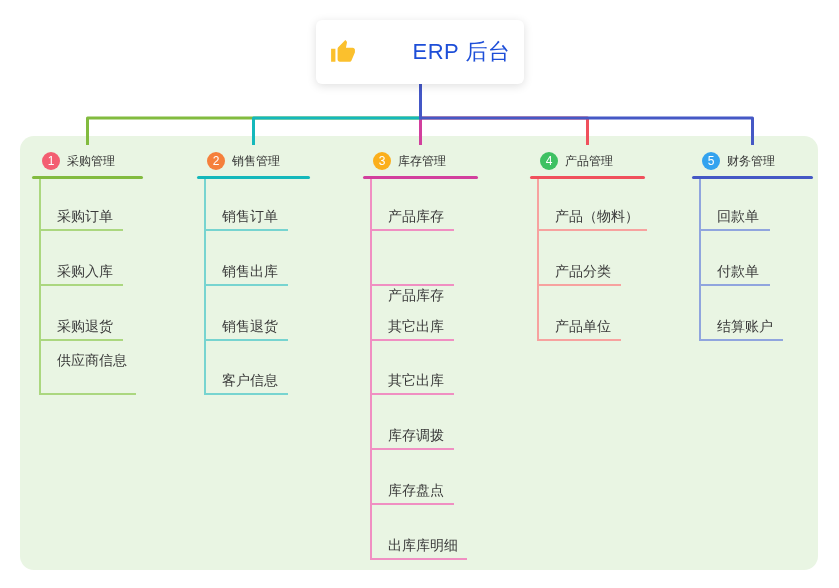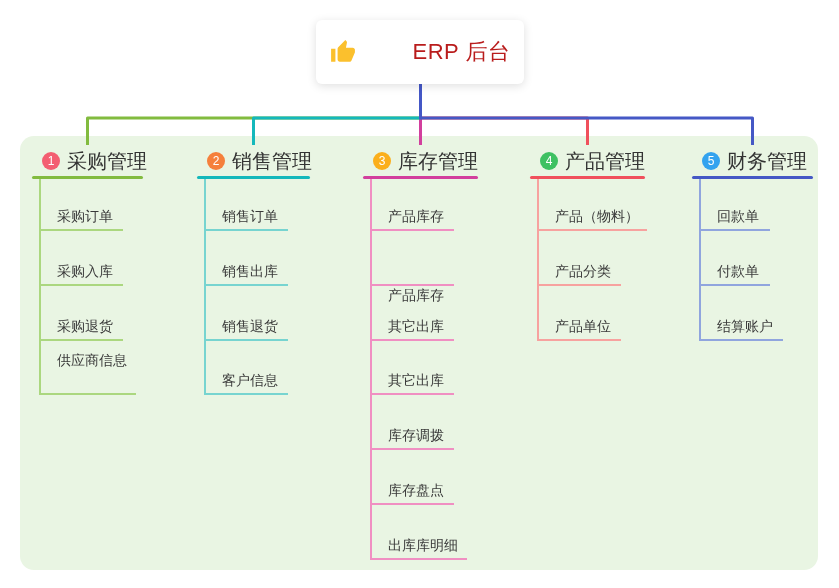--- a/index.html
+++ b/index.html
@@ -13,31 +13,31 @@
     border-radius:14px;
   }
   svg.connectors{position:absolute;left:0;top:0;pointer-events:none;}
   .root-node{
     position:absolute;left:316px;top:20px;width:208px;height:64px;
     background:#ffffff;border-radius:6px;
     box-shadow:0 2px 10px rgba(0,0,0,0.13);
     display:flex;align-items:center;justify-content:center;gap:10px;
     cursor:pointer;z-index:3;
   }
-  .root-label{font-size:22px;color:#b91c1c;font-weight:500;letter-spacing:.5px;margin-left:47px;}
+  .root-label{font-size:22px;color:#1d4ed8;font-weight:500;letter-spacing:.5px;margin-left:47px;}
   .thumb-icon{width:26px;height:26px;display:inline-flex;}
   .branch-header{
     position:absolute;height:20px;display:flex;align-items:center;gap:7px;
     cursor:pointer;z-index:2;white-space:nowrap;
   }
   .badge{
     width:18px;height:18px;border-radius:50%;flex:0 0 18px;
     color:#fff;font-size:12px;line-height:18px;text-align:center;font-weight:400;
   }
-  .branch-label{font-size:20px;color:#333;}
+  .branch-label{font-size:12px;color:#333;}
   .branch-underline{position:absolute;height:3px;border-radius:2px;z-index:2;}
   .branch-spine{position:absolute;width:2px;z-index:1;}
   .child-node{
     position:absolute;font-size:14px;color:#3a3a3a;line-height:17px;
     cursor:pointer;z-index:2;white-space:nowrap;
   }
   .child-underline{position:absolute;height:2px;z-index:1;}
 </style>
 </head>
 <body>

